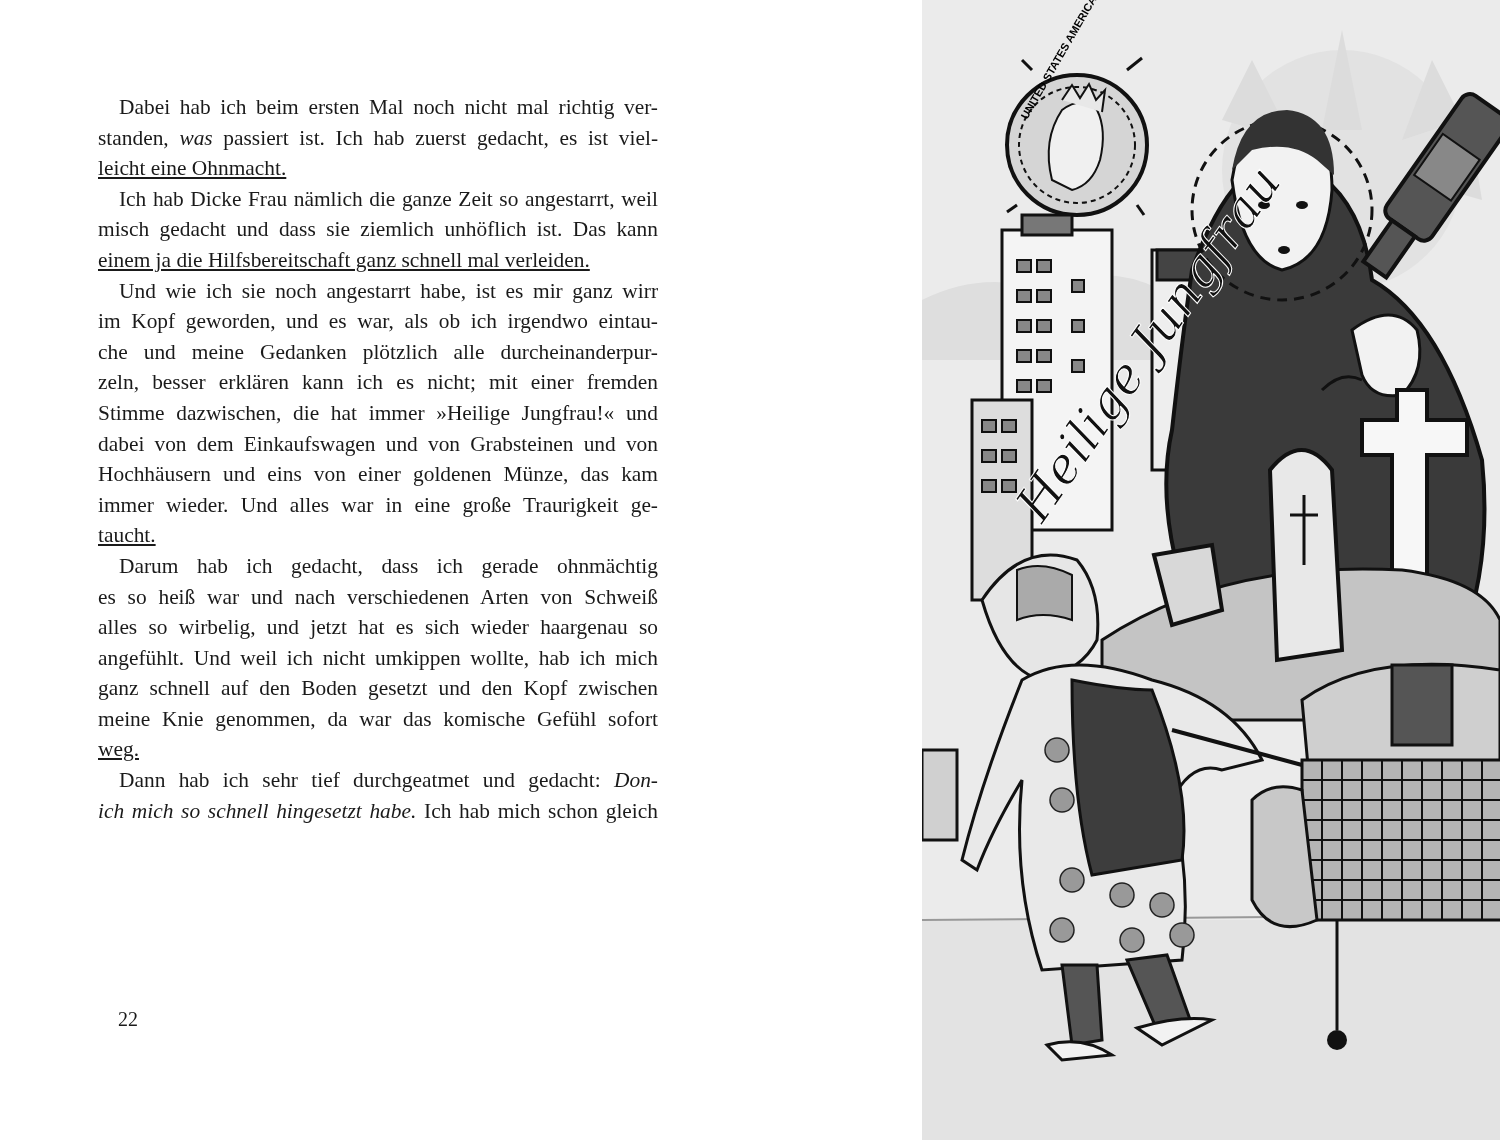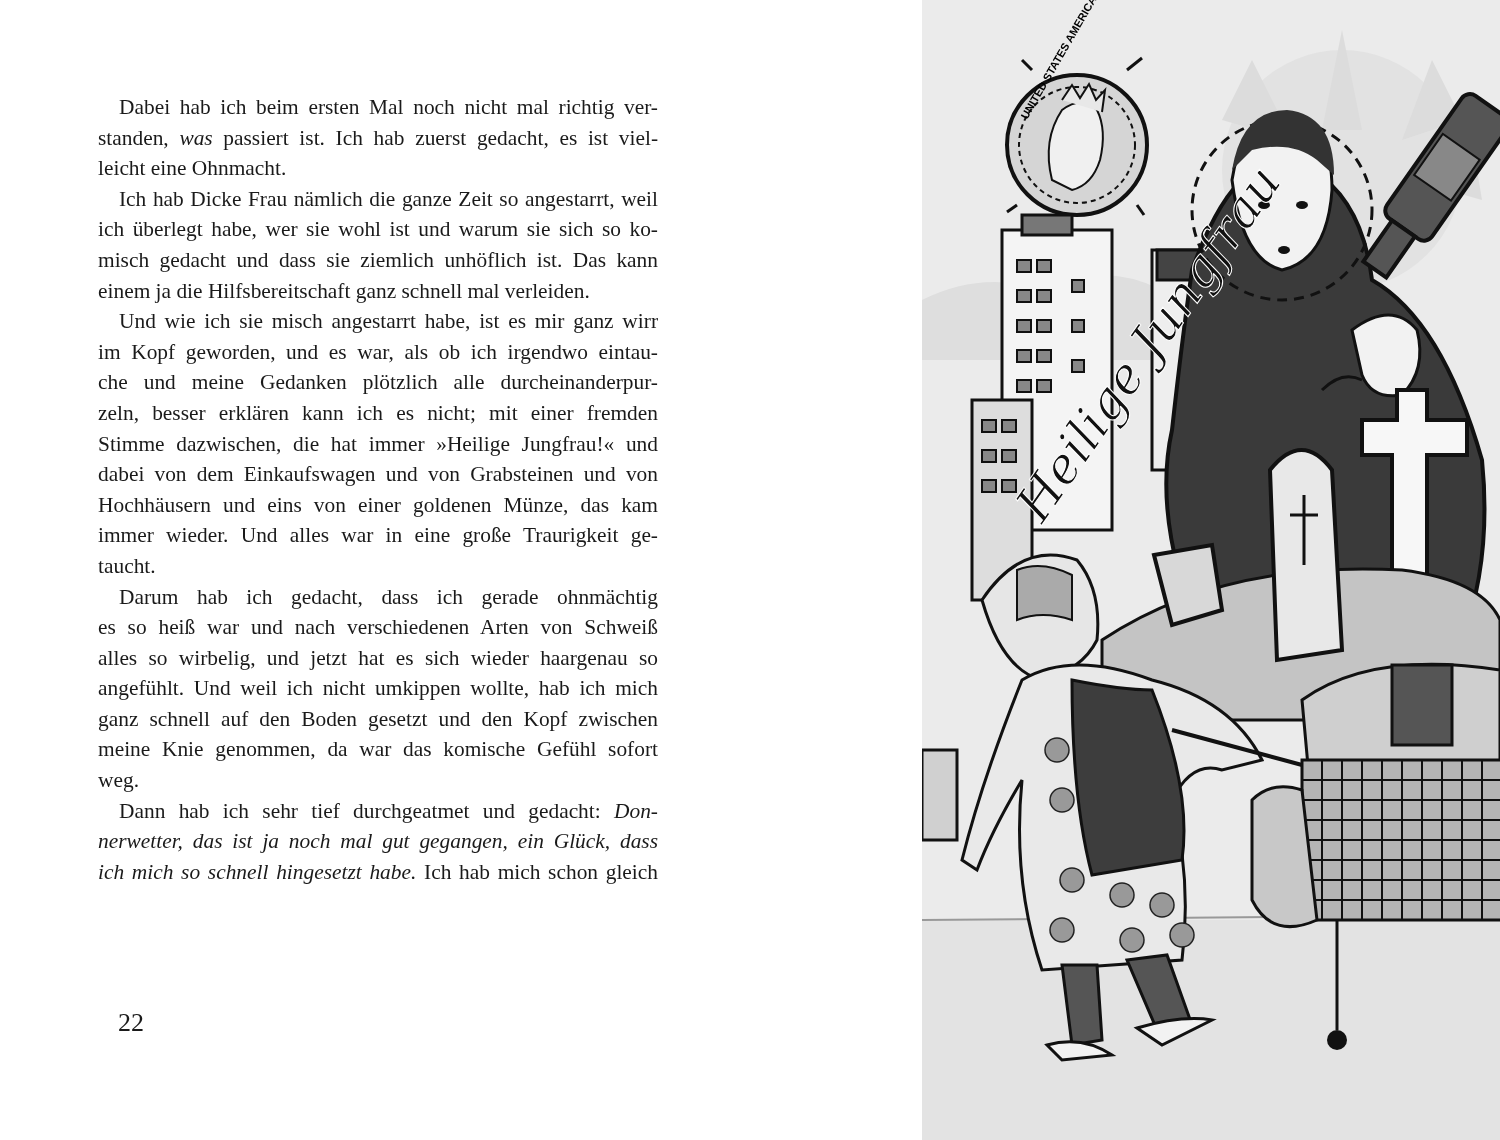--- a/index.html
+++ b/index.html
@@ -1,67 +1,65 @@
 <!DOCTYPE html>
 <html><head>
 <meta charset="utf-8">
 <style>
   html, body { margin:0; padding:0; }
   body { width:1500px; height:1140px; background:#ffffff; position:relative; overflow:hidden; font-family:"Liberation Serif", "DejaVu Serif", serif; color:#1a1a1a; }
   .text-page { position:absolute; left:0; top:0; width:922px; height:1140px; background:#fff; }
   .text-block { position:absolute; left:98px; top:92px; width:560px; font-size:21.4px; line-height:30.6px; text-align:justify; hyphens:manual; }
   .para { margin:0; text-indent:21px; }
   .para .line { display:block; text-align:justify; text-align-last:justify; white-space:nowrap; }
-  .para .line.last { text-align-last:left; }
+  .para .line.last { text-align-last:left;text-decoration:underline; }
   .para .line.first { padding-left:21px; }
   .para { text-indent:0; }
   em { font-style:italic; }
-  .folio { position:absolute; left:118px; top:1008px; font-size:26px; }
+  .folio { position:absolute; left:118px; top:1008px; font-size:20px; }
   .illustration { position:absolute; left:922px; top:0; width:578px; height:1140px; background:#ebebeb; overflow:hidden; }
   .illustration svg { position:absolute; left:0; top:0; }
 </style>
 </head>
 <body>
 
 <div class="text-page">
   <div class="text-block" id="text-block">
       <p class="para">
         <span class="line first"><span>Dabei hab ich beim ersten Mal noch nicht mal richtig ver-</span></span>
         <span class="line"><span>standen, </span><em>was</em><span> passiert ist. Ich hab zuerst gedacht, es ist viel-</span></span>
         <span class="line last"><span>leicht eine Ohnmacht.</span></span>
       </p>
       <p class="para">
         <span class="line first"><span>Ich hab Dicke Frau nämlich die ganze Zeit so angestarrt, weil</span></span>
-        <span class="line"><span>ich überlegt habe, wer sie wohl ist und warum sie sich so ko-</span></span>
         <span class="line"><span>misch gedacht und dass sie ziemlich unhöflich ist. Das kann</span></span>
         <span class="line last"><span>einem ja die Hilfsbereitschaft ganz schnell mal verleiden.</span></span>
       </p>
       <p class="para">
-        <span class="line first"><span>Und wie ich sie misch angestarrt habe, ist es mir ganz wirr</span></span>
+        <span class="line first"><span>Und wie ich sie noch angestarrt habe, ist es mir ganz wirr</span></span>
         <span class="line"><span>im Kopf geworden, und es war, als ob ich irgendwo eintau-</span></span>
         <span class="line"><span>che und meine Gedanken plötzlich alle durcheinanderpur-</span></span>
         <span class="line"><span>zeln, besser erklären kann ich es nicht; mit einer fremden</span></span>
         <span class="line"><span>Stimme dazwischen, die hat immer »Heilige Jungfrau!« und</span></span>
         <span class="line"><span>dabei von dem Einkaufswagen und von Grabsteinen und von</span></span>
         <span class="line"><span>Hochhäusern und eins von einer goldenen Münze, das kam</span></span>
         <span class="line"><span>immer wieder. Und alles war in eine große Traurigkeit ge-</span></span>
         <span class="line last"><span>taucht.</span></span>
       </p>
       <p class="para">
         <span class="line first"><span>Darum hab ich gedacht, dass ich gerade ohnmächtig</span></span>
         <span class="line"><span>es so heiß war und nach verschiedenen Arten von Schweiß</span></span>
         <span class="line"><span>alles so wirbelig, und jetzt hat es sich wieder haargenau so</span></span>
         <span class="line"><span>angefühlt. Und weil ich nicht umkippen wollte, hab ich mich</span></span>
         <span class="line"><span>ganz schnell auf den Boden gesetzt und den Kopf zwischen</span></span>
         <span class="line"><span>meine Knie genommen, da war das komische Gefühl sofort</span></span>
         <span class="line last"><span>weg.</span></span>
       </p>
       <p class="para">
         <span class="line first"><span>Dann hab ich sehr tief durchgeatmet und gedacht: </span><em>Don-</em></span>
-        <span class="line"><em>nerwetter, das ist ja noch mal gut gegangen, ein Glück, dass</em></span>
         <span class="line"><em>ich mich so schnell hingesetzt habe.</em><span> Ich hab mich schon gleich</span></span>
       </p>
     </div>
   <div class="folio">22</div>
 </div>
 
 <div class="illustration">
   <svg width="578" height="1140" viewBox="0 0 578 1140">
 
     <g fill="#dcdcdc">

